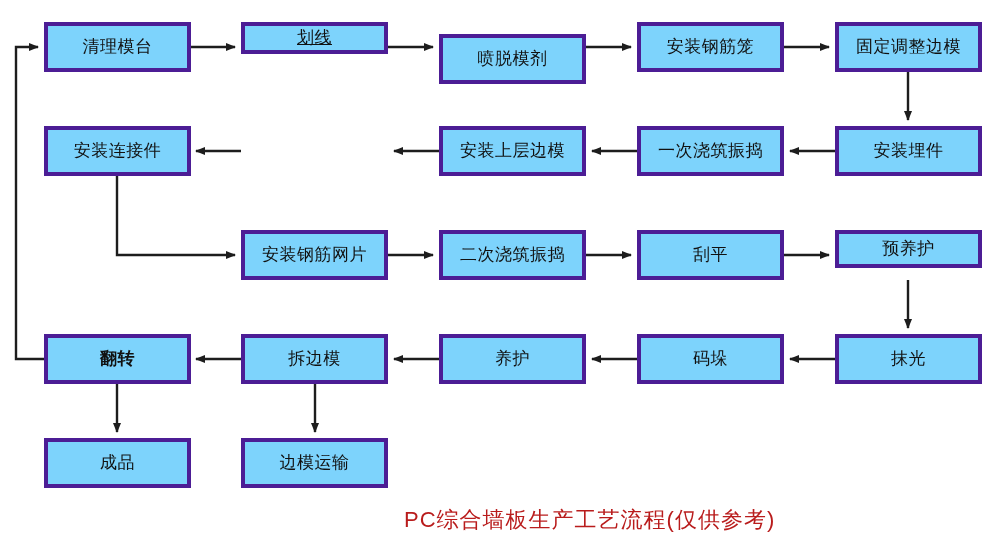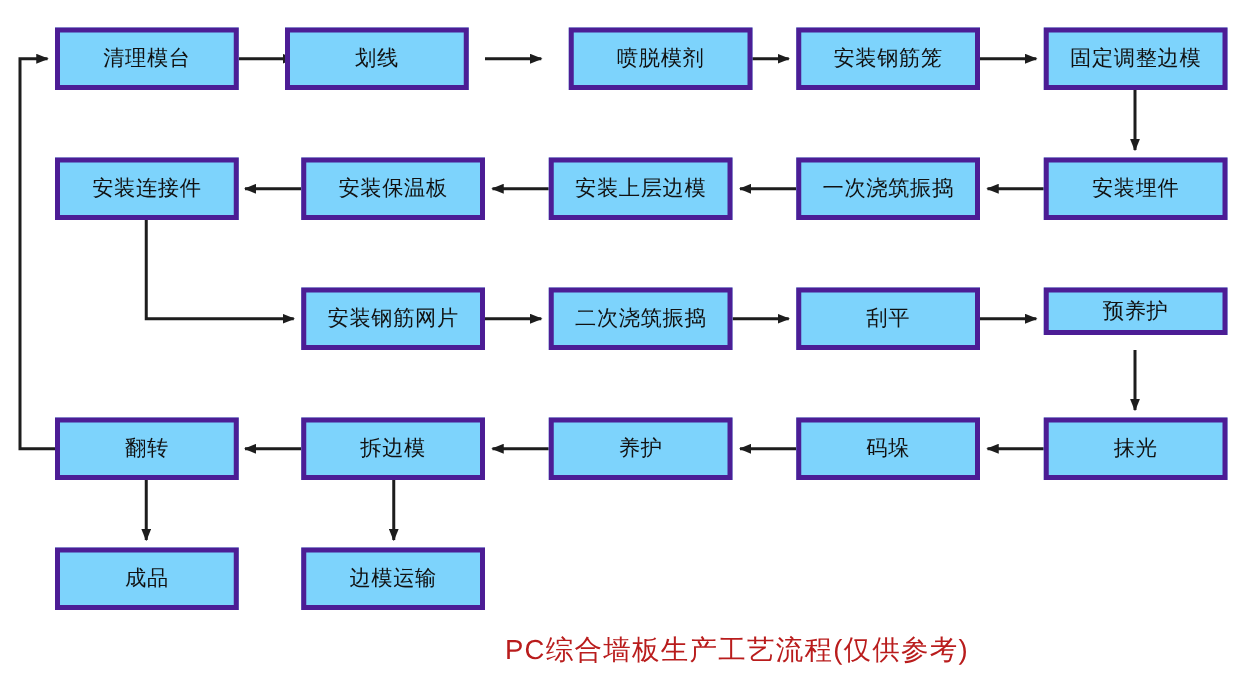--- a/index.html
+++ b/index.html
@@ -91,44 +91,41 @@
 
       <path d="M315,384 L315,432"></path>
 
       <path d="M44,359 L16,359 L16,47 L38,47"></path>
     </g>
   </svg>
 
   <div class="node" style="left:44px;top:22px;width:147px;height:50px;">
       <span>清理模台</span>
     </div>
-  <div class="node" style="left:228px;top:22px;width:147px;height:50px;">
+  <div class="node" style="left:241px;top:22px;width:147px;height:32px;text-decoration:underline;">
       <span>划线</span>
     </div>
-  <div class="node" style="left:439px;top:22px;width:147px;height:50px;margin-left:16px;">
+  <div class="node" style="left:439px;top:34px;width:147px;height:50px;">
       <span>喷脱模剂</span>
     </div>
   <div class="node" style="left:637px;top:22px;width:147px;height:50px;">
       <span>安装钢筋笼</span>
     </div>
   <div class="node" style="left:835px;top:22px;width:147px;height:50px;">
       <span>固定调整边模</span>
     </div>
 
   <div class="node" style="left:835px;top:126px;width:147px;height:50px;">
       <span>安装埋件</span>
     </div>
   <div class="node" style="left:637px;top:126px;width:147px;height:50px;">
       <span>一次浇筑振捣</span>
     </div>
   <div class="node" style="left:439px;top:126px;width:147px;height:50px;">
       <span>安装上层边模</span>
-    </div>
-  <div class="node" style="left:241px;top:126px;width:147px;height:50px;">
-      <span>安装保温板</span>
     </div>
   <div class="node" style="left:44px;top:126px;width:147px;height:50px;">
       <span>安装连接件</span>
     </div>
 
   <div class="node" style="left:241px;top:230px;width:147px;height:50px;">
       <span>安装钢筋网片</span>
     </div>
   <div class="node" style="left:439px;top:230px;width:147px;height:50px;">
       <span>二次浇筑振捣</span>
@@ -145,21 +142,21 @@
     </div>
   <div class="node" style="left:637px;top:334px;width:147px;height:50px;">
       <span>码垛</span>
     </div>
   <div class="node" style="left:439px;top:334px;width:147px;height:50px;">
       <span>养护</span>
     </div>
   <div class="node" style="left:241px;top:334px;width:147px;height:50px;">
       <span>拆边模</span>
     </div>
-  <div class="node" style="left:44px;top:334px;width:147px;height:50px;">
+  <div class="node" style="left:44px;top:334px;width:147px;height:50px;font-weight:bold;">
       <span>翻转</span>
     </div>
 
   <div class="node" style="left:44px;top:438px;width:147px;height:50px;">
       <span>成品</span>
     </div>
   <div class="node" style="left:241px;top:438px;width:147px;height:50px;">
       <span>边模运输</span>
     </div>
 

